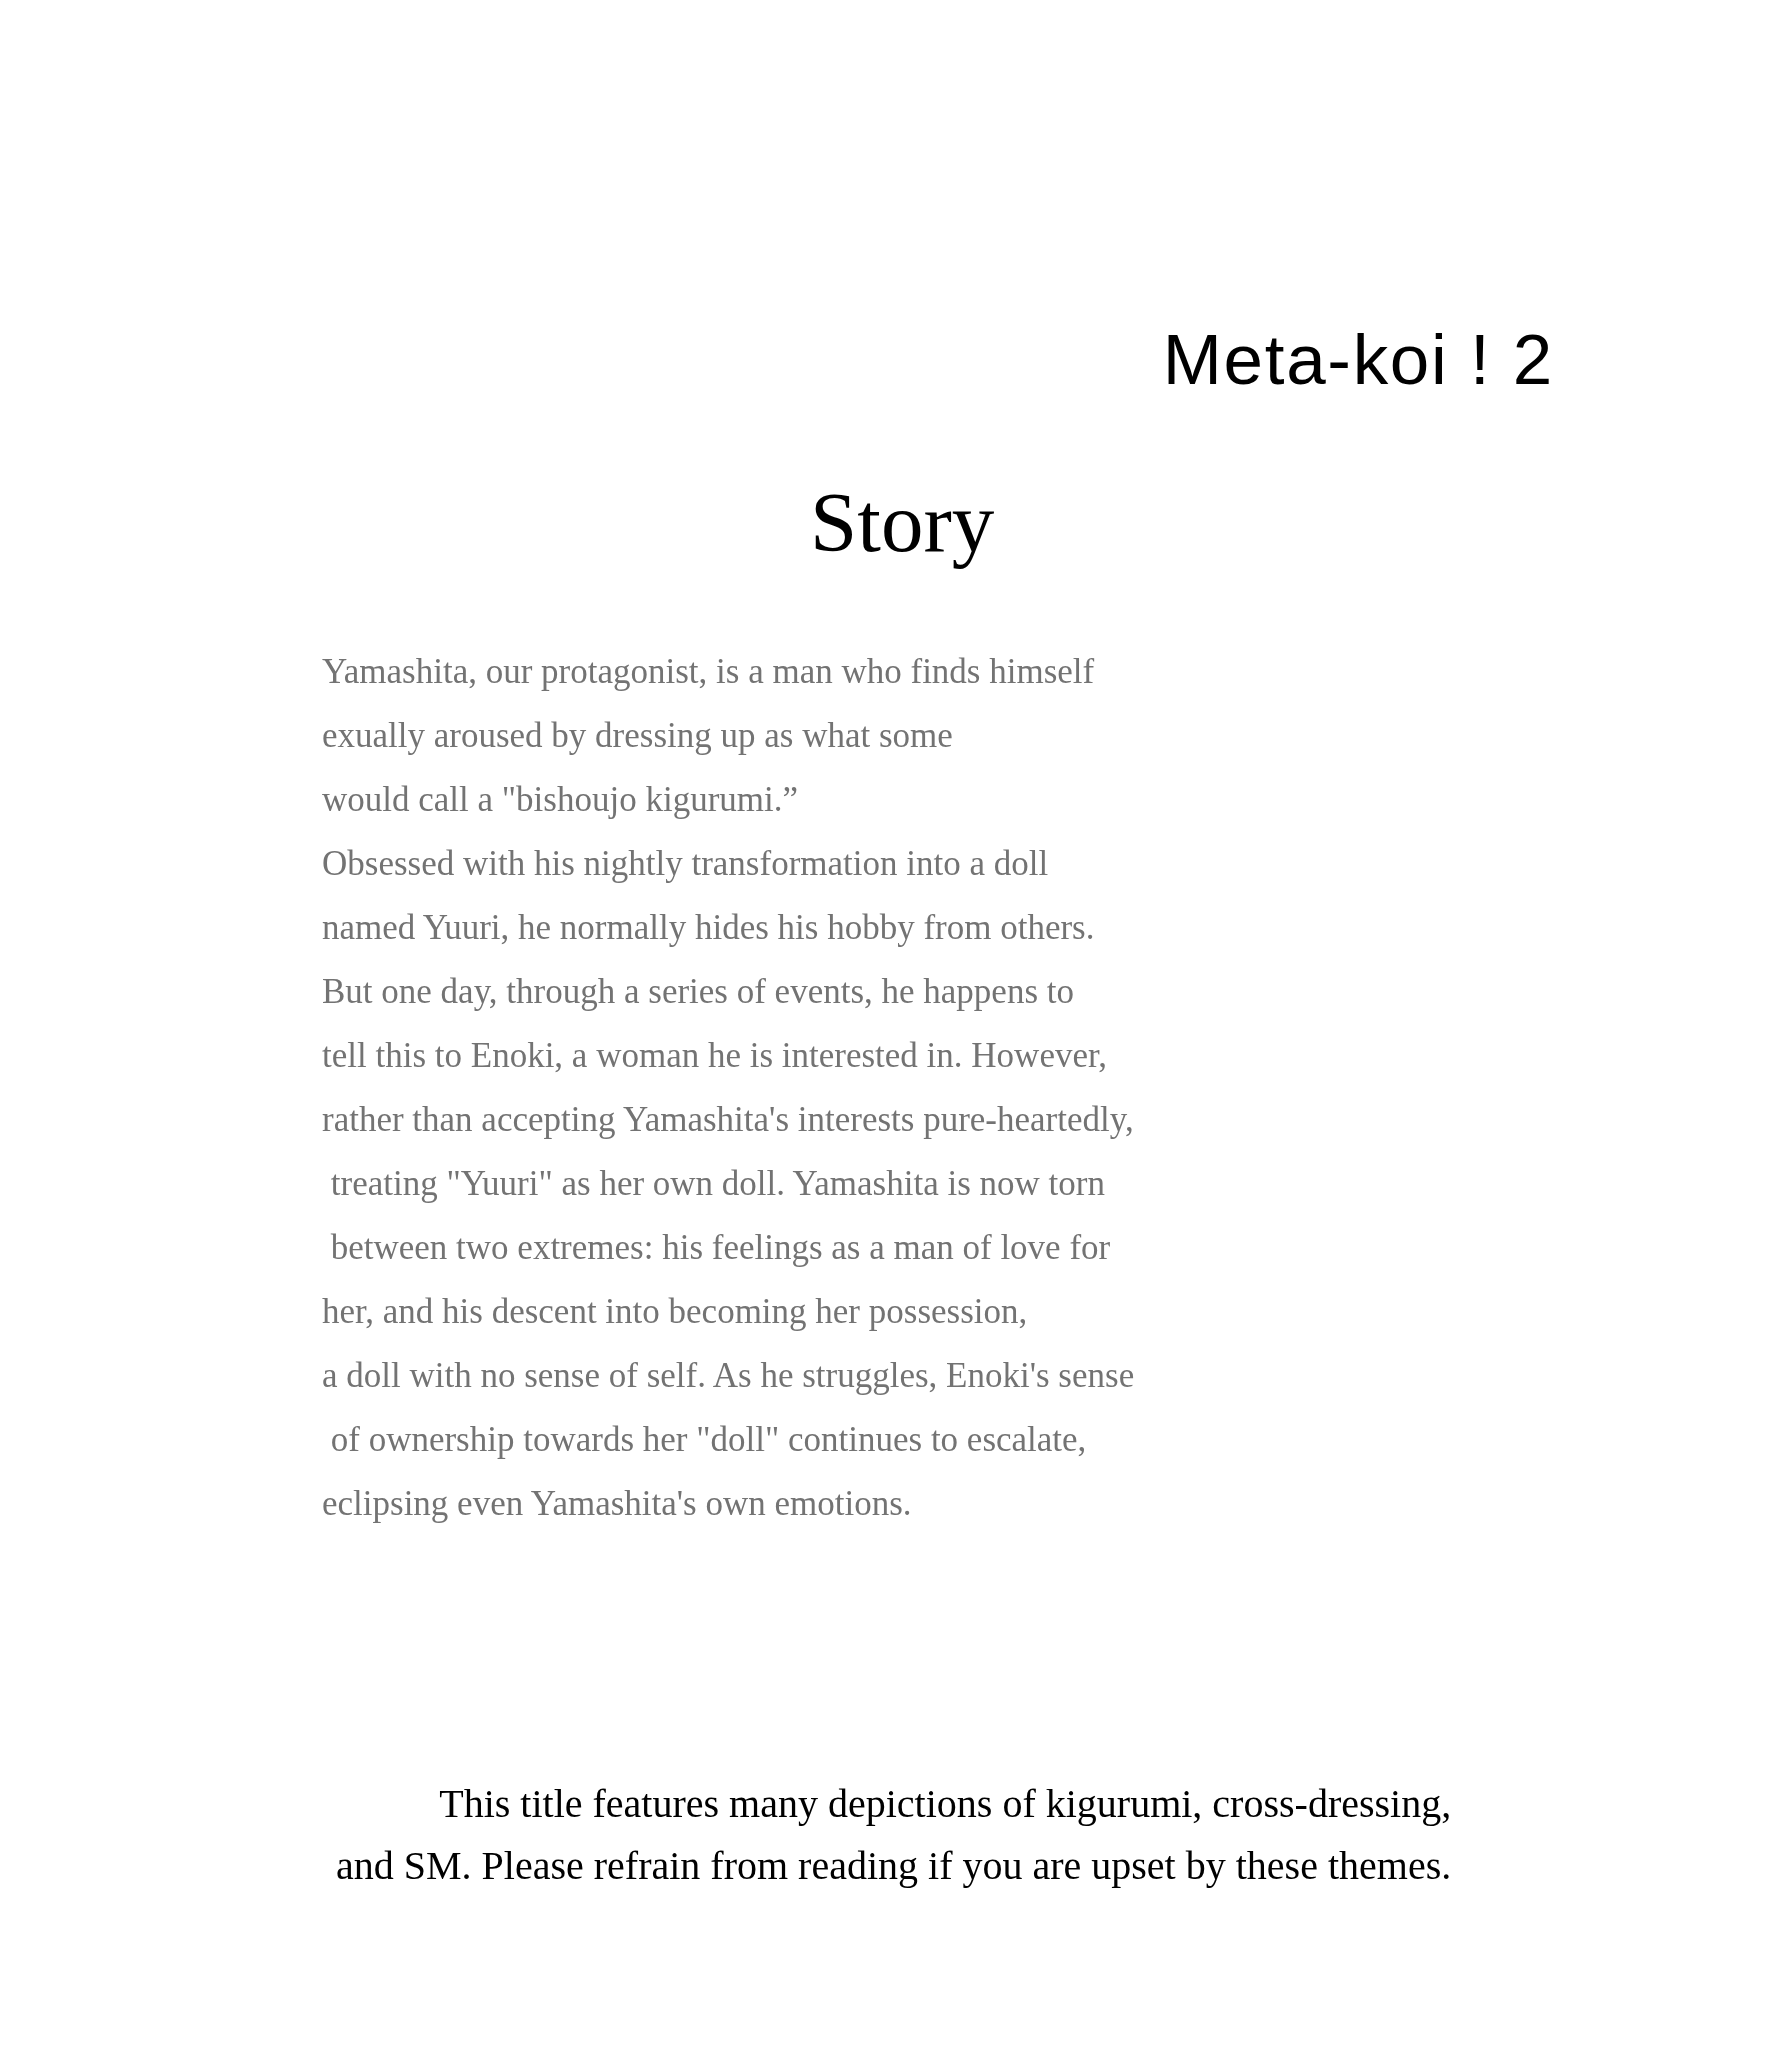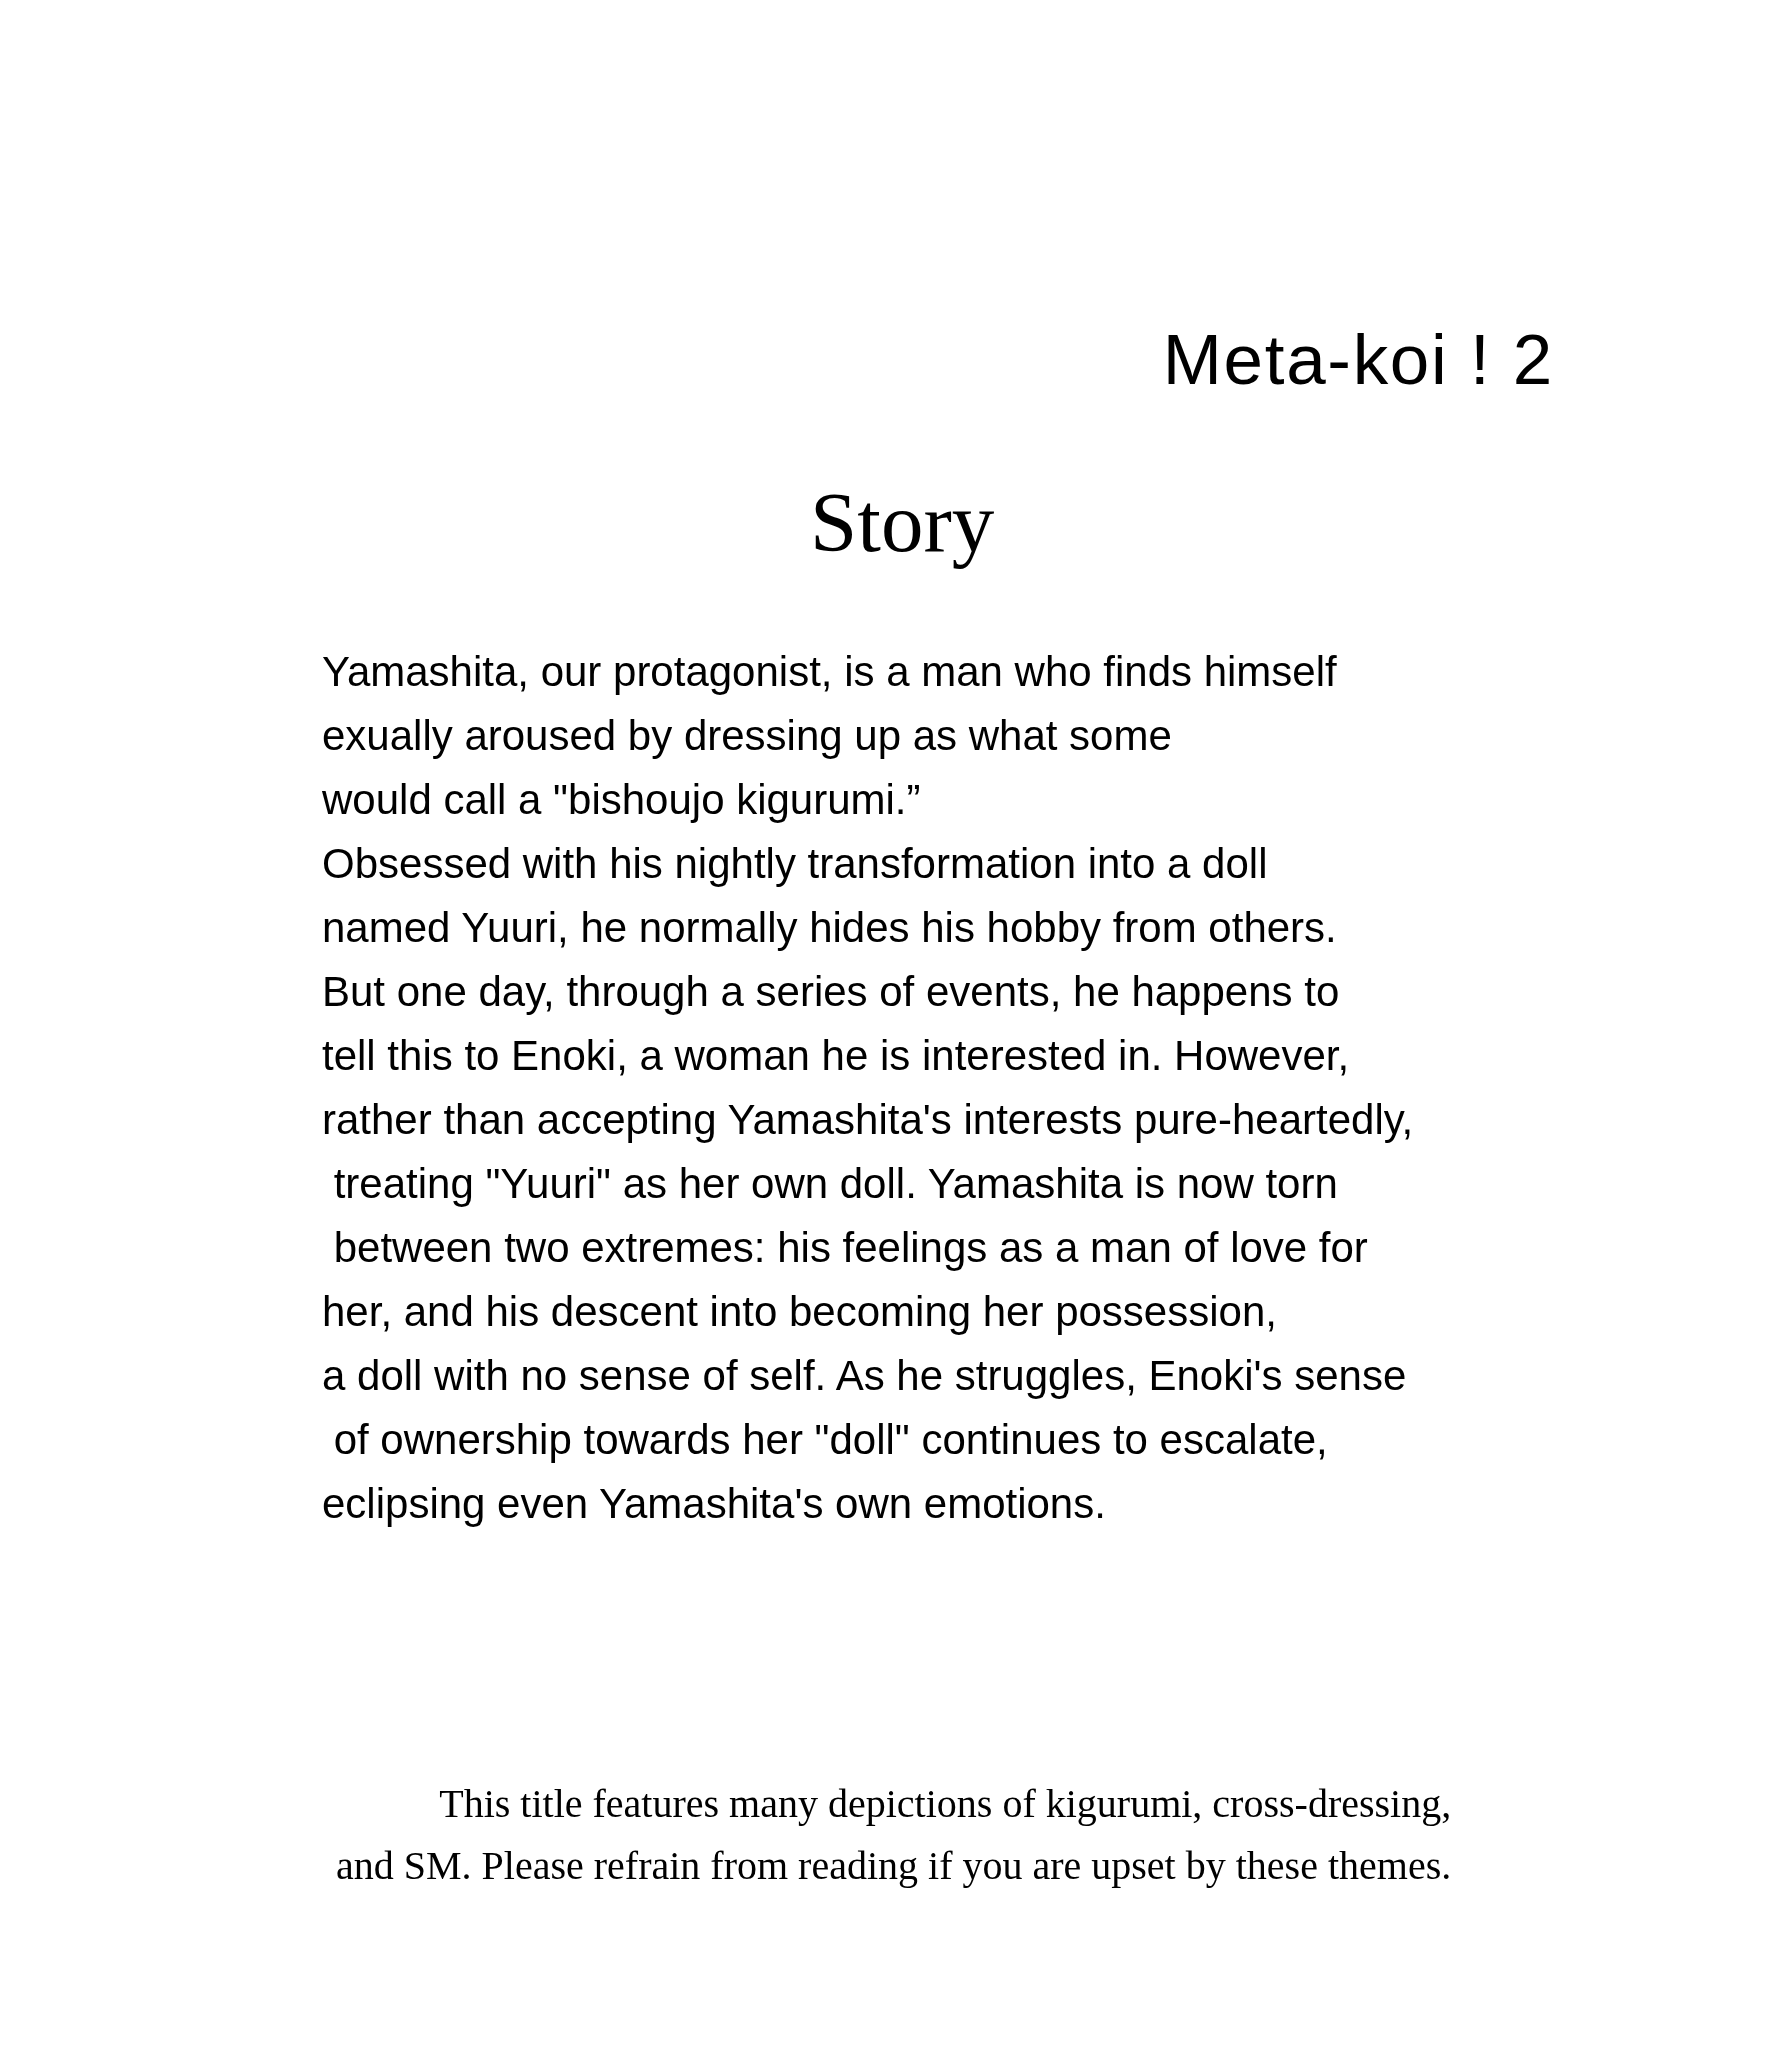--- a/index.html
+++ b/index.html
@@ -35,24 +35,24 @@
     font-weight: 400;
     font-size: 85px;
     line-height: normal;
     color: #000000;
     white-space: pre;
   }
   .story-body {
     position: absolute;
     top: 640px;
     left: 322px;
-    font-family: Liberation Sans, sans-serif;
-    font-size: 42px;
+    font-family: Liberation Serif, serif;
+    font-size: 35px;
     line-height: 64px;
-    color: #000000;
+    color: #737373;
   }
   .story-line {
     white-space: pre;
   }
   .disclaimer {
     position: absolute;
     top: 1773px;
     left: 336px;
     font-family: "Liberation Serif", serif;
     font-size: 40px;

